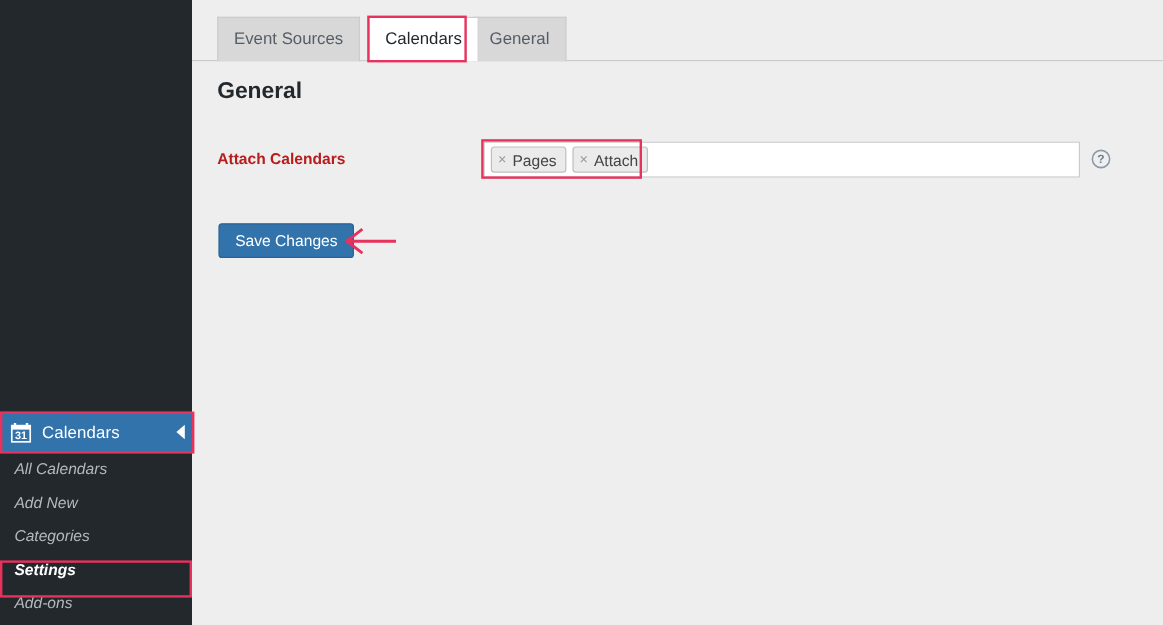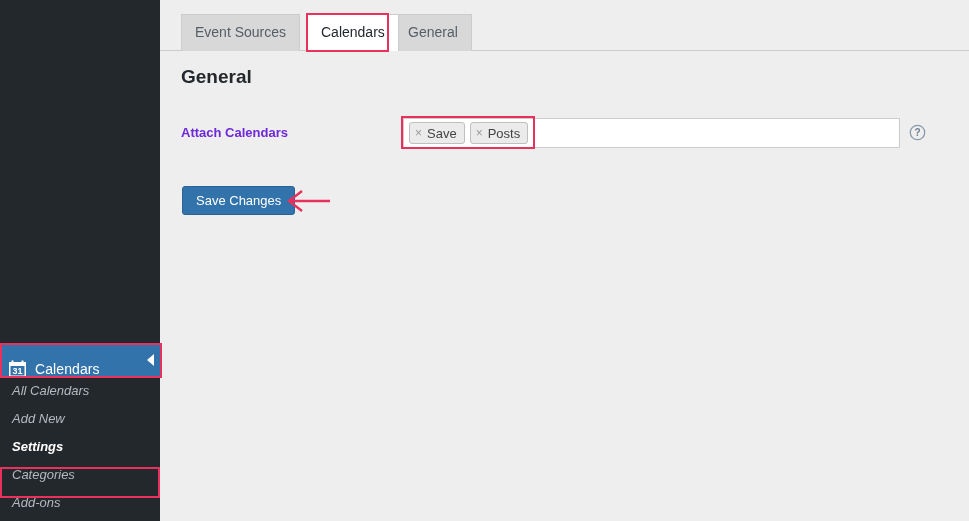--- a/index.html
+++ b/index.html
@@ -28,21 +28,21 @@
   }
   #sidebar-spacer {
     height: 343px;
   }
   .menu-top {
     position: relative;
     height: 34px;
     background: #3273ac;
     color: #ffffff;
     display: flex;
-    align-items: flex-end;
+    align-items: center;
     padding-left: 9px;
     box-sizing: border-box;
   }
   .menu-top-label {
     font-size: 14px;
     color: #ffffff;
     margin-left: 9px;
     letter-spacing: .1px;
   }
   .cal-icon {
@@ -138,21 +138,21 @@
     color: #23282d;
     margin: 0;
   }
 
   
   #form-row-label {
     position: absolute;
     left: 21px; top: 125px;
     font-size: 13px;
     font-weight: bold;
-    color: #6d28d9;
+    color: #b91c1c;
     text-align: right;
   }
   #tokenfield {
     position: absolute;
     left: 243px; top: 118px;
     width: 497px;
     height: 30px;
     background: #ffffff;
     border: 1px solid #cccccc;
     box-sizing: border-box;
@@ -227,25 +227,25 @@
     <span class="menu-top-label">Calendars</span>
     <span class="collapse-arrow"></span>
   </div>
 
   <div class="submenu-item">
     <span>All Calendars</span>
   </div>
   <div class="submenu-item">
     <span>Add New</span>
   </div>
+  <div class="submenu-item">
+    <span>Categories</span>
+  </div>
   <div class="submenu-item current">
     <span>Settings</span>
-  </div>
-  <div class="submenu-item">
-    <span>Categories</span>
   </div>
   <div class="submenu-item">
     <span>Add-ons</span>
   </div>
 </div>
 
 <div class="annot" style="left:0px; top:343px; width:162px; height:35px;"></div>
 <div class="annot" style="left:0px; top:467px; width:160px; height:31px;"></div>
 
 <div id="content">
@@ -263,25 +263,25 @@
     </div>
   </div>
 
   <h2 id="section-title">General</h2>
 
   <div id="form-row-label">Attach Calendars</div>
 
   <div id="tokenfield">
     <span class="token">
       <span class="token-x">×</span>
-      <span>Save</span>
+      <span>Pages</span>
     </span>
     <span class="token">
       <span class="token-x">×</span>
-      <span>Posts</span>
+      <span>Attach</span>
     </span>
   </div>
 
   <span id="help-icon">
     <svg width="17" height="17" viewBox="0 0 17 17" xmlns="http://www.w3.org/2000/svg">
       <circle cx="8.5" cy="8.5" r="7.2" fill="#efefef" stroke="#8a9aab" stroke-width="1.3"></circle>
       <text x="8.5" y="12.2" font-family="Liberation Sans, sans-serif" font-size="10" font-weight="bold" fill="#6f7d8c" text-anchor="middle">?</text>
     </svg>
   </span>
 

